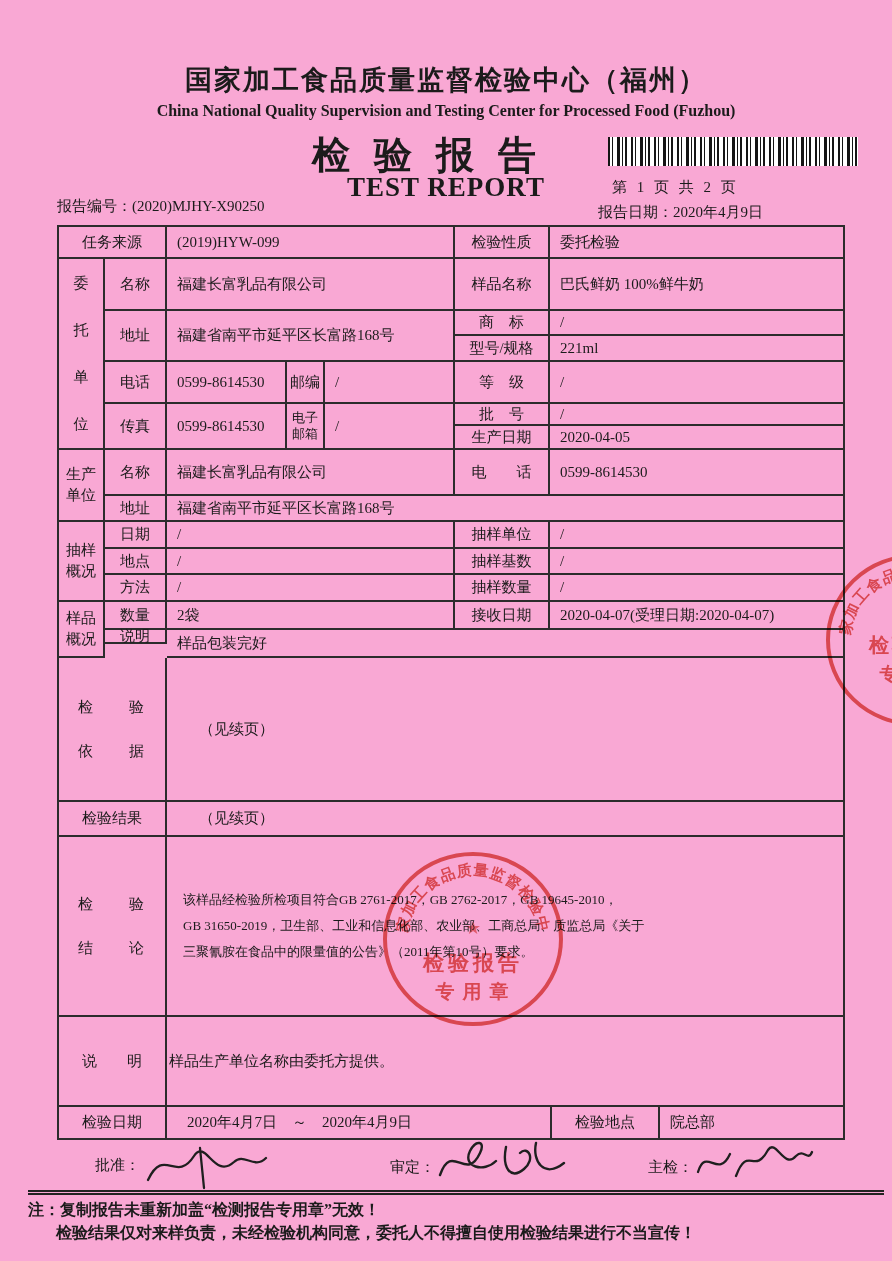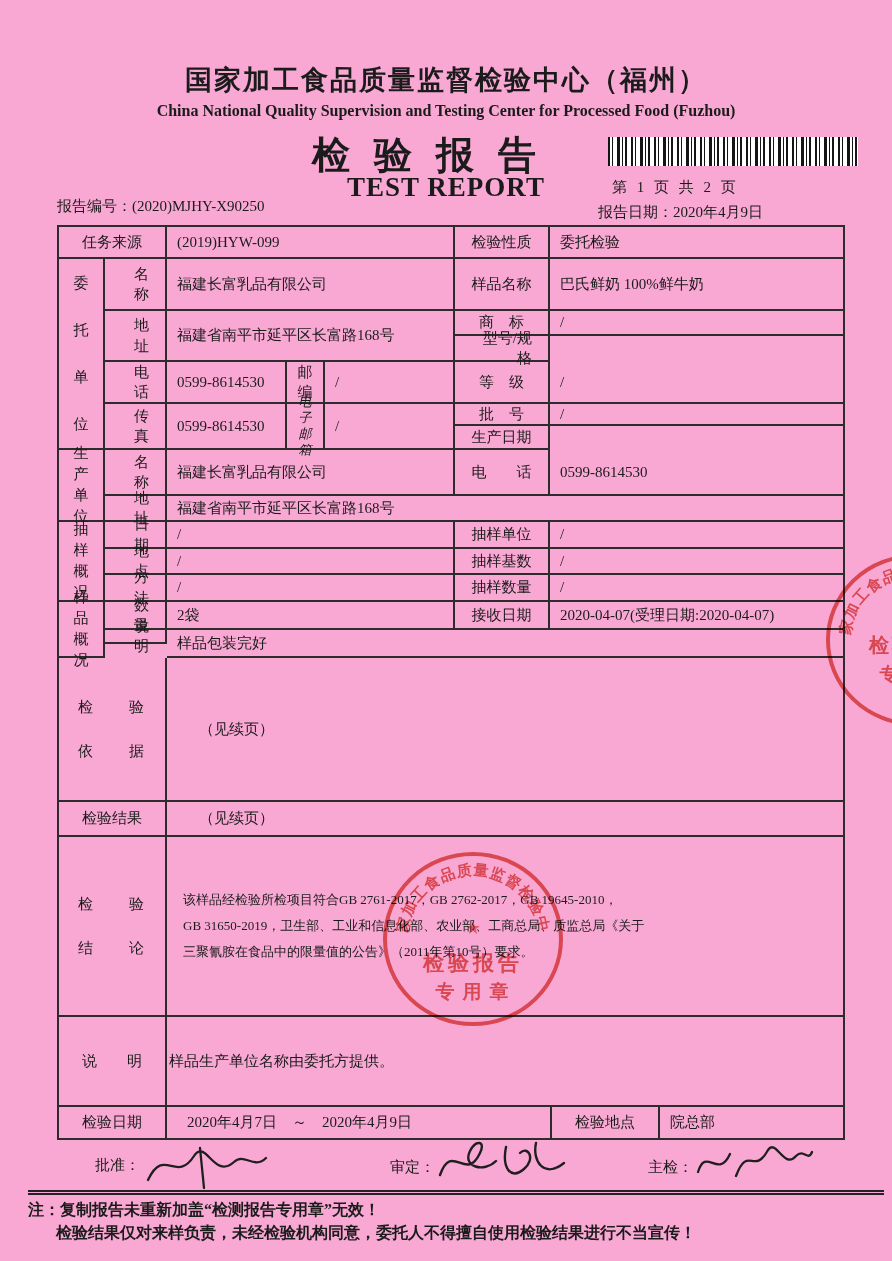--- a/index.html
+++ b/index.html
@@ -13,26 +13,26 @@
   .pageinfo{left:612px;top:178px;font-size:15px;letter-spacing:3px;text-align:center;}
   .repno{left:57px;top:197px;font-size:15px;}
   .repdate{left:598px;top:203px;font-size:15px;}
   .barcode{left:608px;top:137px;width:250px;height:29px;
      background:repeating-linear-gradient(90deg,#151515 0 2px,#fff 2px 4px,#151515 4px 5px,#fff 5px 9px,
      #151515 9px 12px,#fff 12px 14px,#151515 14px 15px,#fff 15px 17px,#151515 17px 19px,#fff 19px 23px);}
   
   .tbl{position:absolute;left:57px;top:225px;width:788px;height:915px;border:2px solid #2c2c2c;box-sizing:border-box;}
   .cell{position:absolute;box-sizing:border-box;border-right:2px solid #2c2c2c;border-bottom:2px solid #2c2c2c;
         display:flex;align-items:center;font-size:15px;white-space:pre-line;line-height:1.35;}
-  .lab{justify-content:center;text-align:right;padding:1px 16px;}
+  .lab{justify-content:center;text-align:right;padding:1px 2px;}
   .val{justify-content:flex-start;padding:1px 10px;}
   .no-r{border-right:none;} .no-b{border-bottom:none;}
   .v4{line-height:47px;}
   .ml2{line-height:21px;}
-  .sml{font-size:13px;line-height:16px;font-style:italic;}
+  .sml{font-size:13px;line-height:16px;}
   .big-lab{line-height:44px;letter-spacing:2px;}
   .ind{padding-left:32px;}
   .concl{font-size:13px;line-height:26px;padding:20px 16px;}
   
   .stamp{position:absolute;opacity:0.82;mix-blend-mode:multiply;}
   
   .sig-label{font-size:15px;position:absolute;}
   .dblline{position:absolute;left:28px;top:1190px;width:856px;height:5px;
            border-top:2px solid #222;border-bottom:2px solid #222;box-sizing:border-box;}
   .note1{position:absolute;left:28px;top:1200px;font-size:16px;font-weight:bold;}
@@ -65,34 +65,36 @@
 位</div>
     <div class="cell lab" style="left:46px;top:32px;width:62px;height:52px">名称</div>
     <div class="cell val" style="left:108px;top:32px;width:288px;height:52px">福建长富乳品有限公司</div>
     <div class="cell lab" style="left:396px;top:32px;width:95px;height:52px">样品名称</div>
     <div class="cell val no-r" style="left:491px;top:32px;width:293px;height:52px">巴氏鲜奶 100%鲜牛奶</div>
     <div class="cell lab" style="left:46px;top:84px;width:62px;height:51px">地址</div>
     <div class="cell val" style="left:108px;top:84px;width:288px;height:51px">福建省南平市延平区长富路168号</div>
     <div class="cell lab" style="left:396px;top:84px;width:95px;height:25px">商　标</div>
     <div class="cell val no-r" style="left:491px;top:84px;width:293px;height:25px">/</div>
     <div class="cell lab" style="left:396px;top:109px;width:95px;height:26px">型号/规格</div>
+    <div class="cell val no-r" style="left:491px;top:109px;width:293px;height:26px">221ml</div>
     <div class="cell lab" style="left:46px;top:135px;width:62px;height:42px">电话</div>
     <div class="cell val" style="left:108px;top:135px;width:120px;height:42px">0599-8614530</div>
     <div class="cell lab" style="left:228px;top:135px;width:38px;height:42px">邮编</div>
     <div class="cell val" style="left:266px;top:135px;width:130px;height:42px">/</div>
     <div class="cell lab" style="left:396px;top:135px;width:95px;height:42px">等　级</div>
     <div class="cell val no-r" style="left:491px;top:135px;width:293px;height:42px">/</div>
     <div class="cell lab" style="left:46px;top:177px;width:62px;height:46px">传真</div>
     <div class="cell val" style="left:108px;top:177px;width:120px;height:46px">0599-8614530</div>
     <div class="cell lab sml" style="left:228px;top:177px;width:38px;height:46px">电子
 邮箱</div>
     <div class="cell val" style="left:266px;top:177px;width:130px;height:46px">/</div>
     <div class="cell lab" style="left:396px;top:177px;width:95px;height:22px">批　号</div>
     <div class="cell val no-r" style="left:491px;top:177px;width:293px;height:22px">/</div>
     <div class="cell lab" style="left:396px;top:199px;width:95px;height:24px">生产日期</div>
+    <div class="cell val no-r" style="left:491px;top:199px;width:293px;height:24px">2020-04-05</div>
 
     <div class="cell lab ml2" style="left:0;top:223px;width:46px;height:72px">生产
 单位</div>
     <div class="cell lab" style="left:46px;top:223px;width:62px;height:46px">名称</div>
     <div class="cell val" style="left:108px;top:223px;width:288px;height:46px">福建长富乳品有限公司</div>
     <div class="cell lab" style="left:396px;top:223px;width:95px;height:46px">电　　话</div>
     <div class="cell val no-r" style="left:491px;top:223px;width:293px;height:46px">0599-8614530</div>
     <div class="cell lab" style="left:46px;top:269px;width:62px;height:26px">地址</div>
     <div class="cell val no-r" style="left:108px;top:269px;width:676px;height:26px">福建省南平市延平区长富路168号</div>
 

